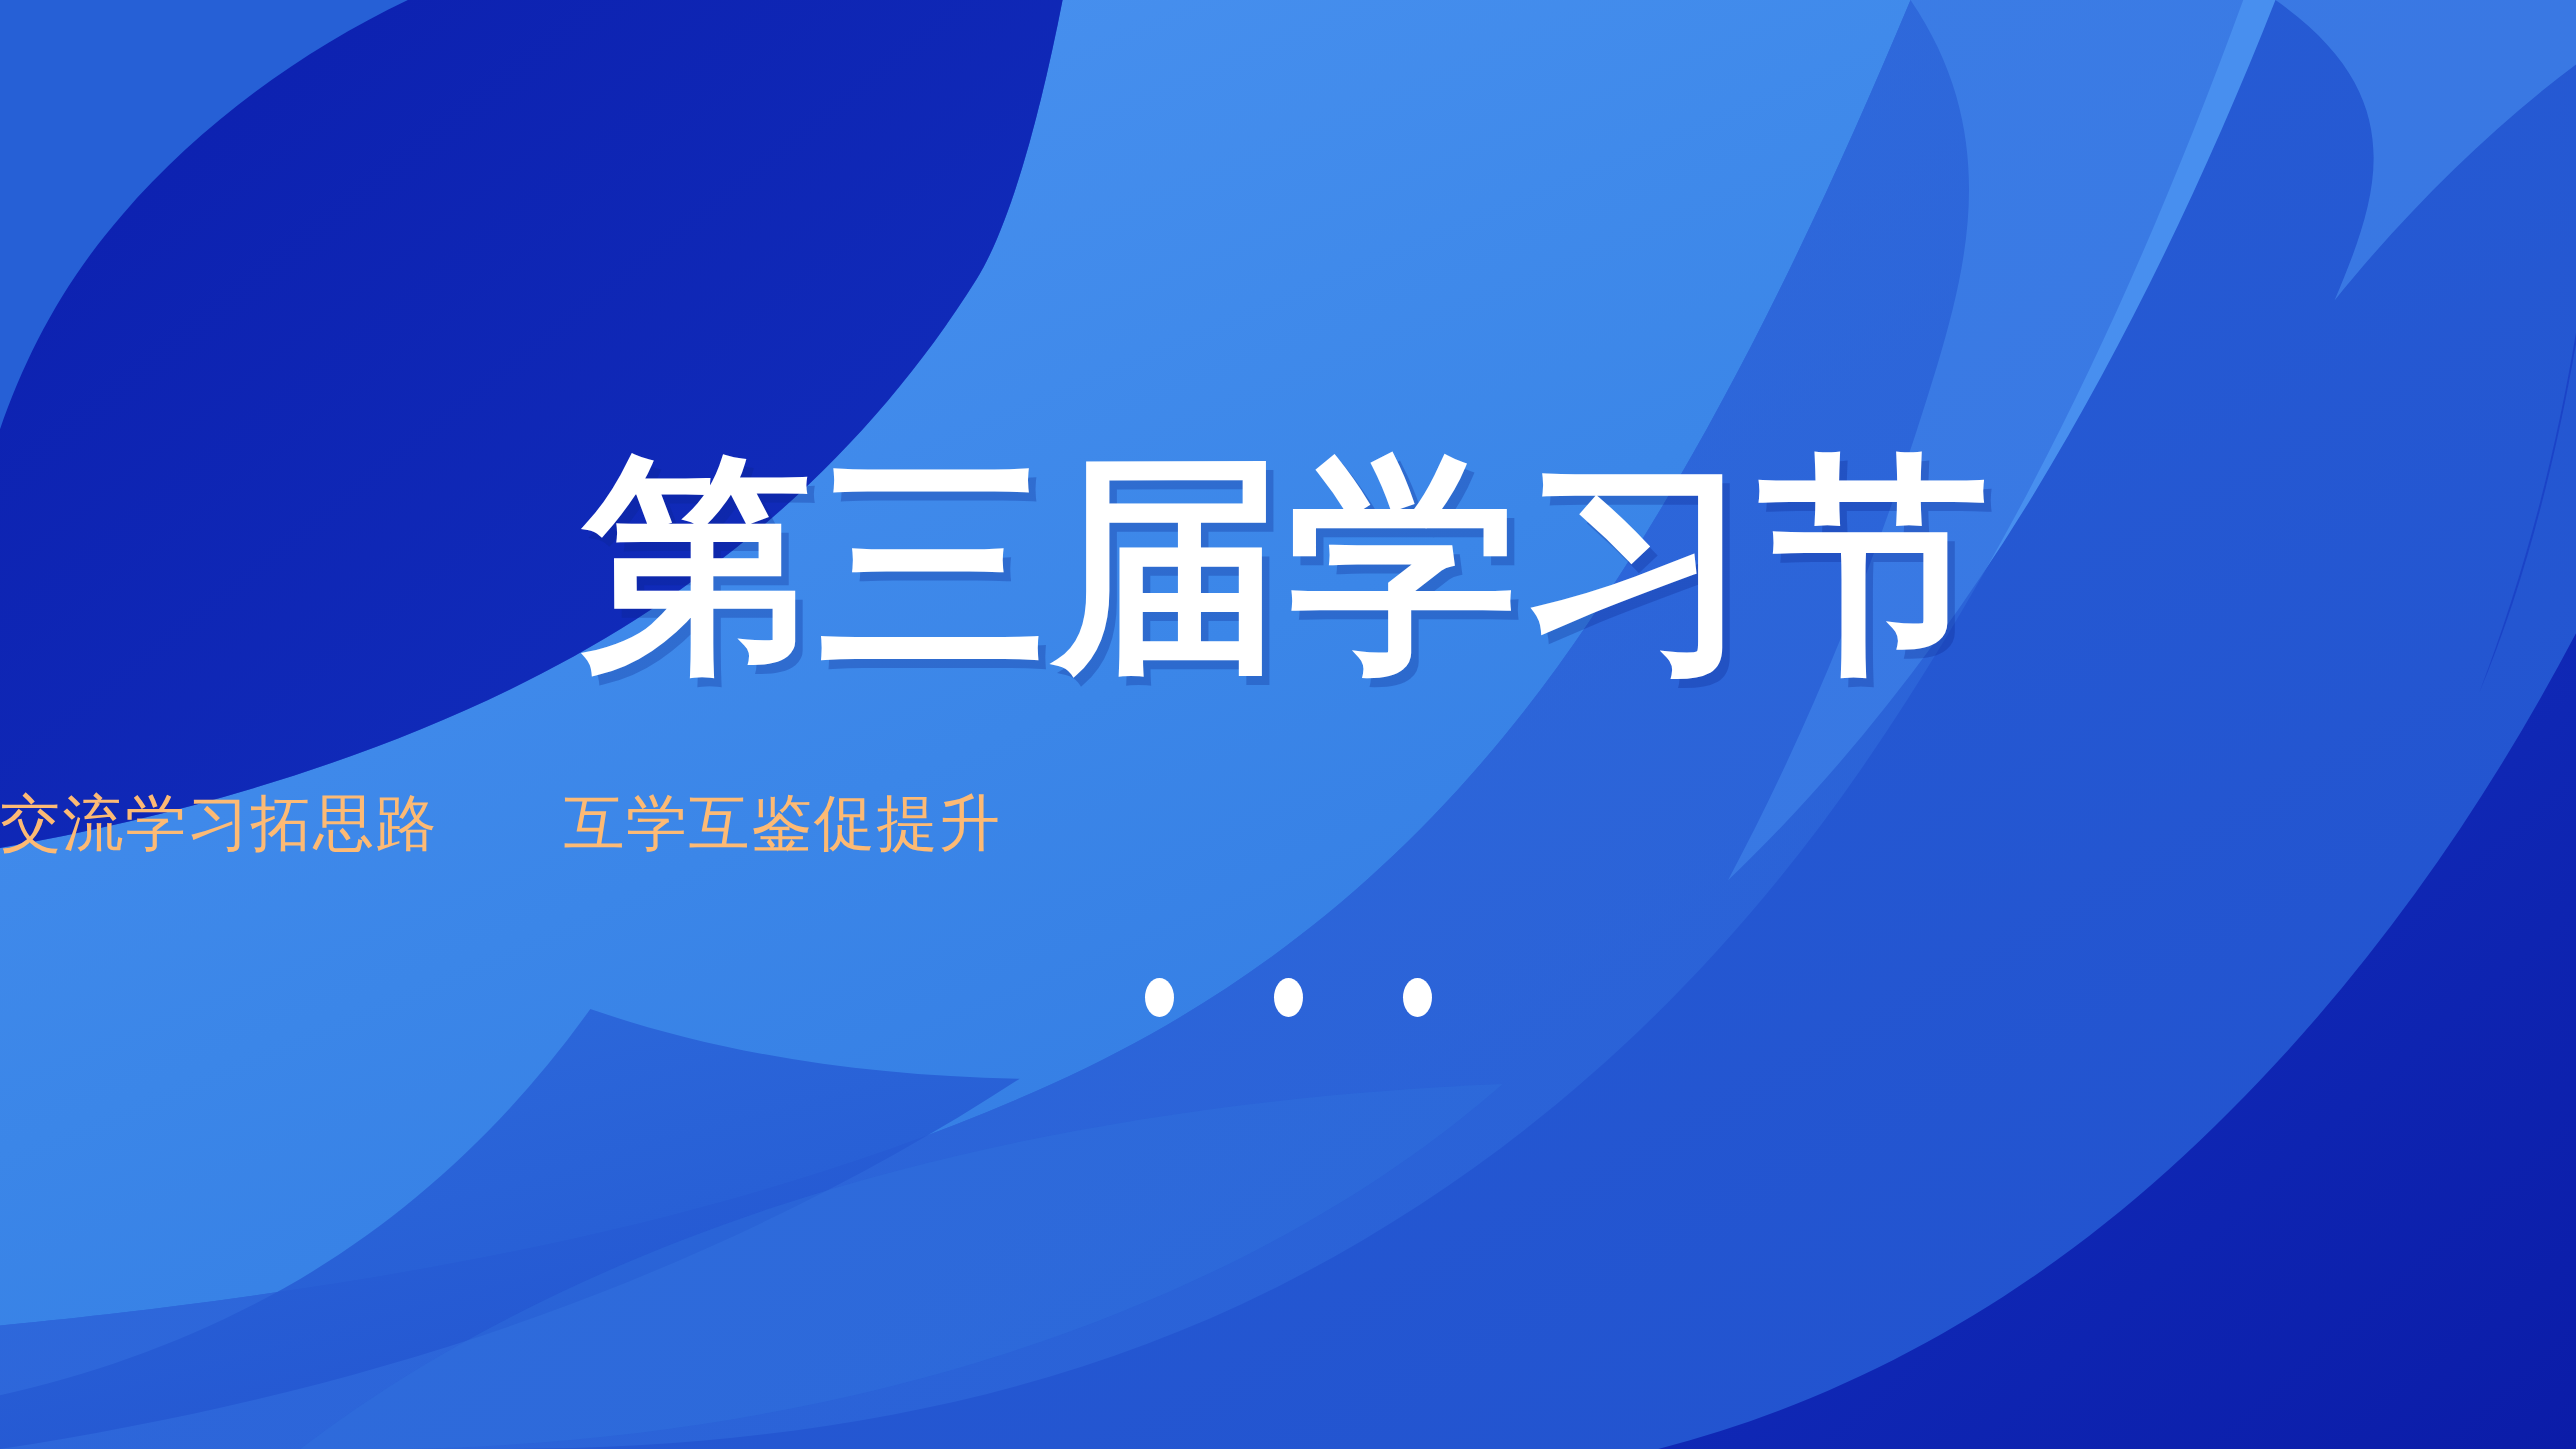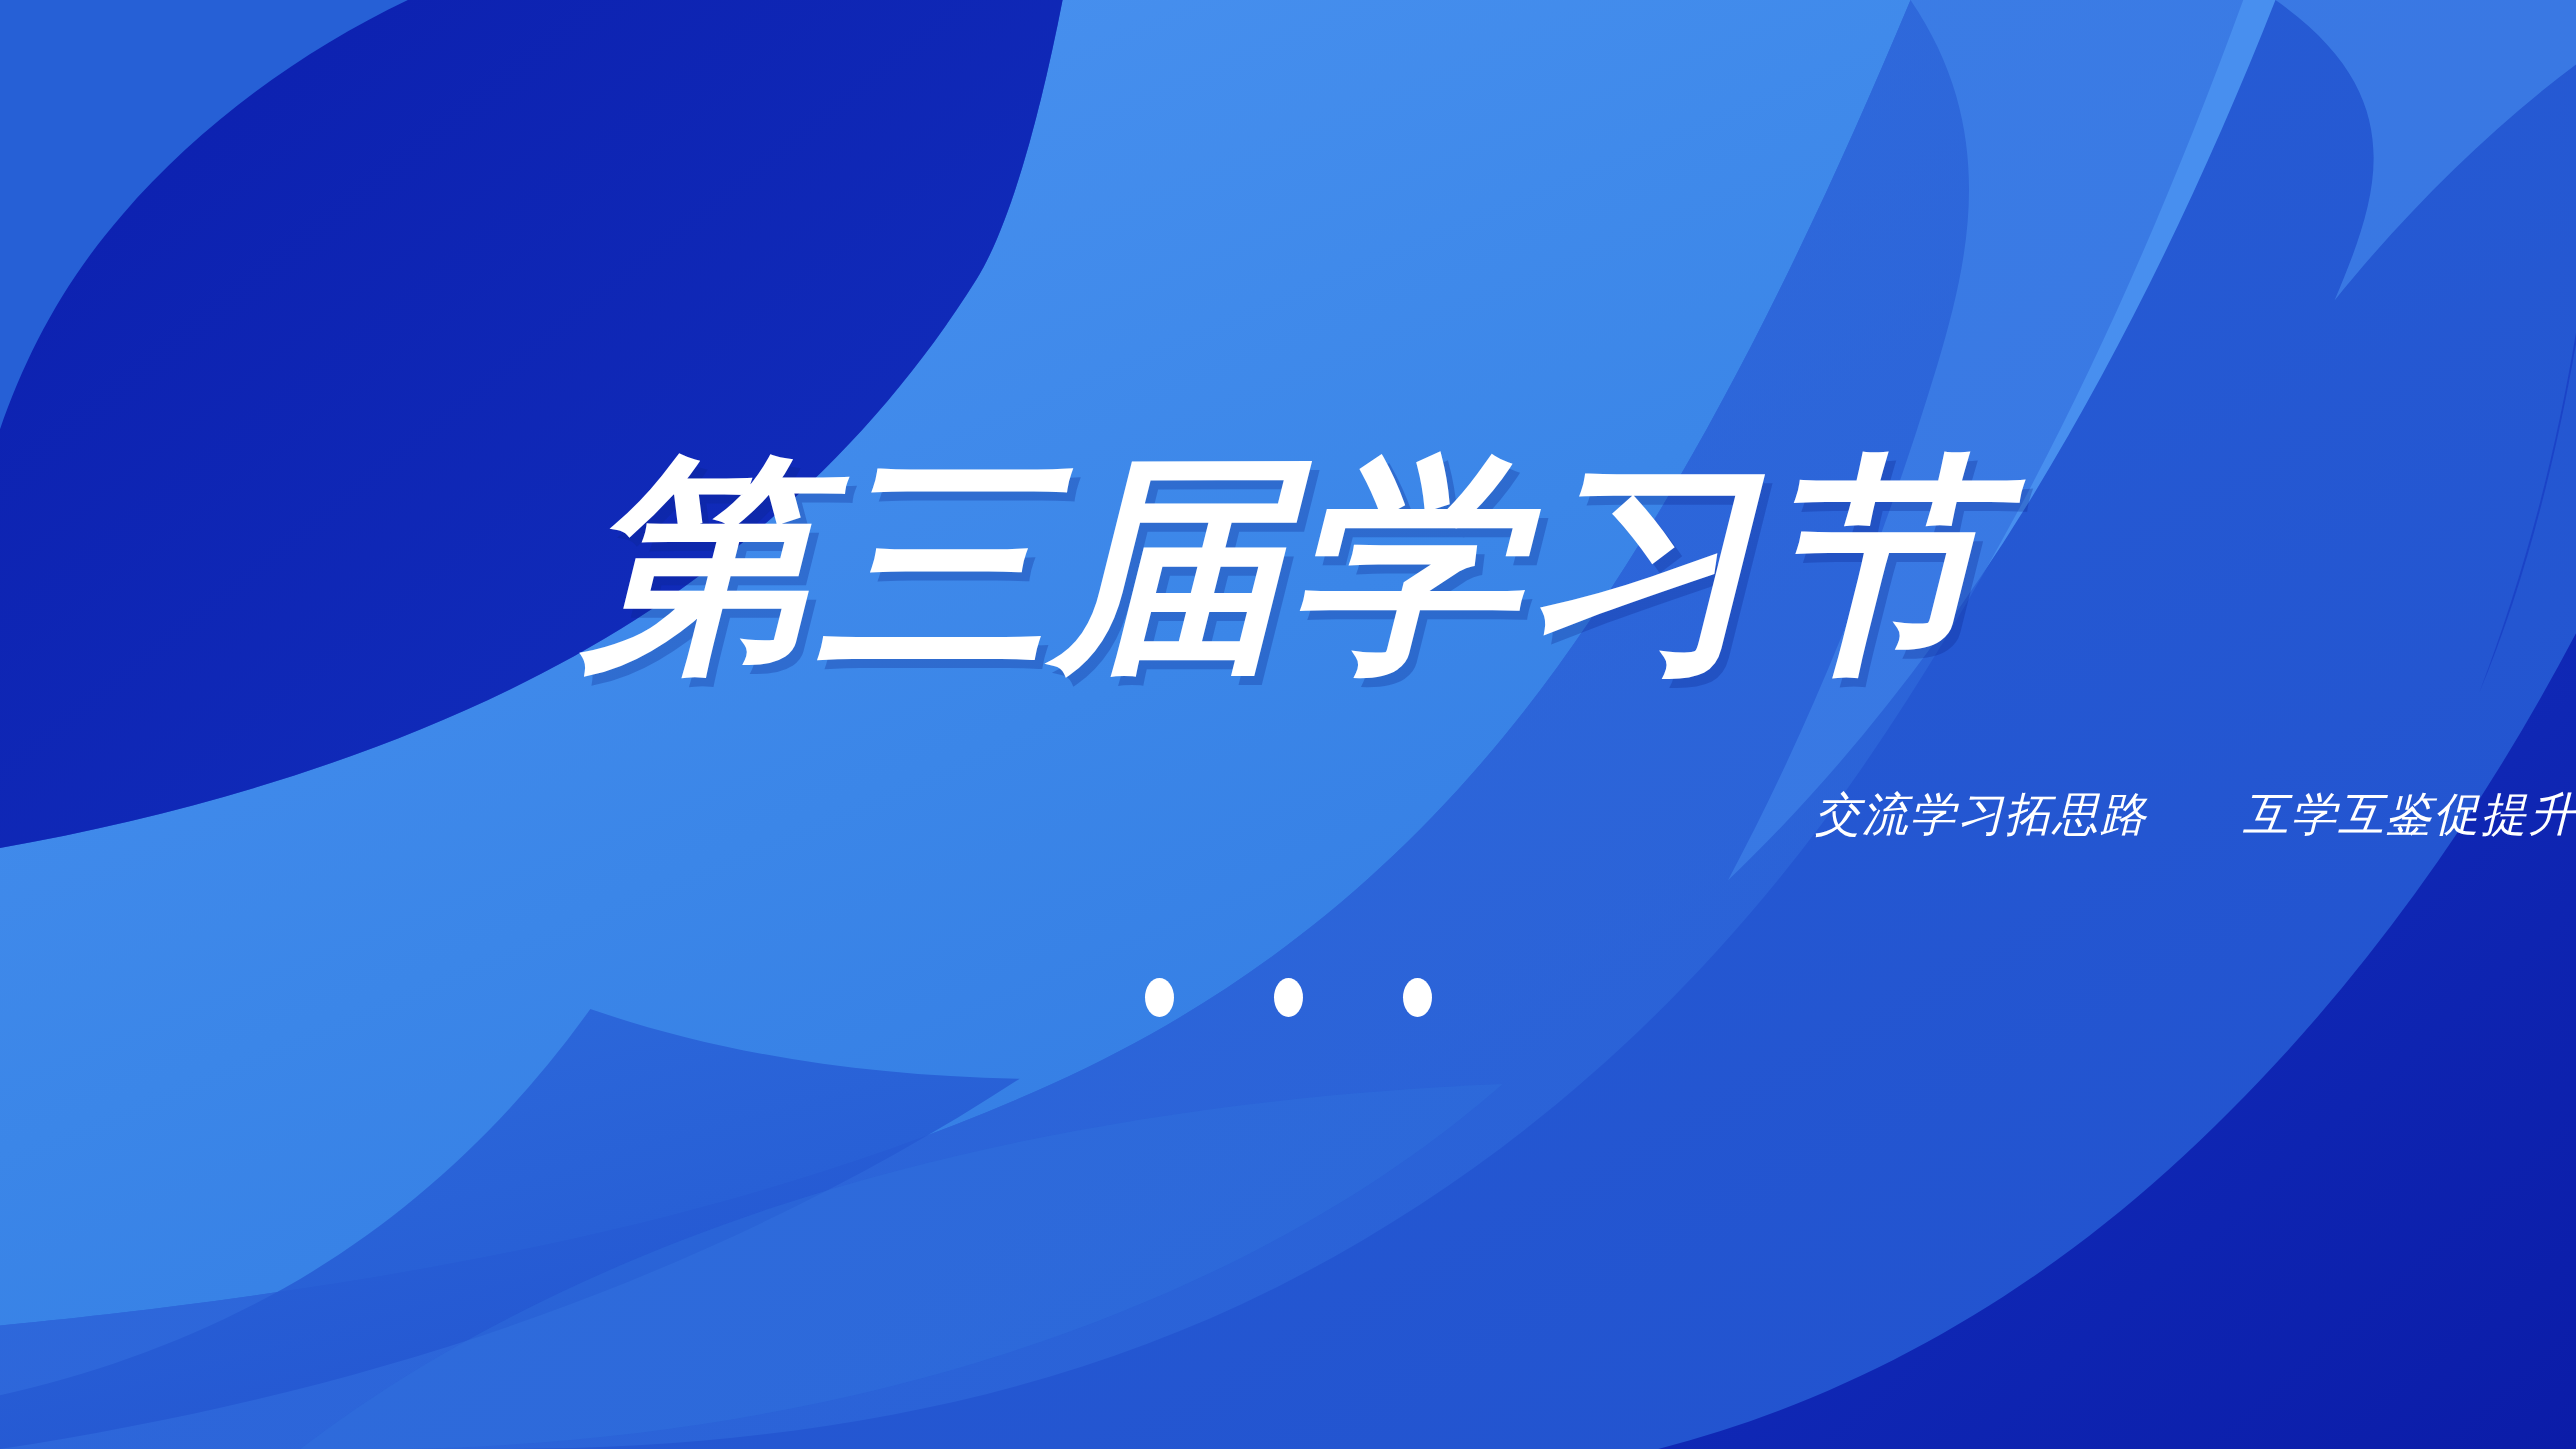--- a/index.html
+++ b/index.html
@@ -29,21 +29,20 @@
     height: 1449px;
     display: block;
   }
 
   #content {
     position: absolute;
     inset: 0;
     width: 2576px;
     height: 1449px;
     z-index: 5;
-    font-style: italic;
   }
 
   .main-title {
     position: absolute;
     top: 450px;
     left: 0;
     width: 2576px;
     text-align: center;
     color: #ffffff;
     font-size: 231px;
@@ -53,23 +52,23 @@
     text-shadow: 7.5px 8.6px 0 rgba(10, 35, 140, 0.28);
     white-space: nowrap;
     font-family: "Liberation Sans", "DejaVu Sans", sans-serif;
   }
 
   .subtitle {
     position: absolute;
     top: 787px;
     left: 0;
     width: 2576px;
-    text-align: right;
-    color: #ffffff;
-    font-size: 46px;
+    text-align: left;
+    color: #fdba74;
+    font-size: 61px;
     font-weight: 400;
     line-height: 1.2;
     letter-spacing: 1.6px;
     white-space: pre;
     font-family: "Liberation Sans", "DejaVu Sans", sans-serif;
   }
 
   .dots-row {
     position: absolute;
     top: 978px;

